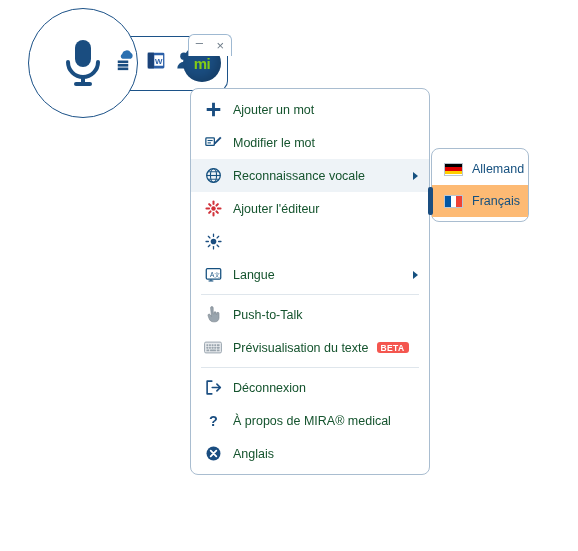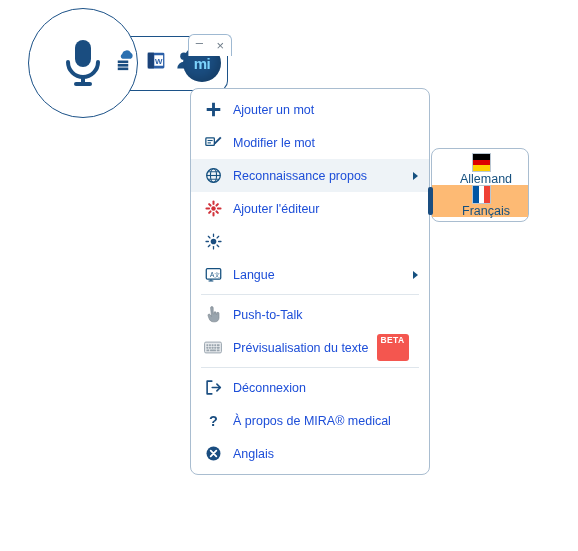--- a/index.html
+++ b/index.html
@@ -71,21 +71,21 @@
     display: block;
   }
   .mi-badge {
     position: absolute;
     left: 155px;
     top: 8px;
     width: 38px;
     height: 38px;
     border-radius: 50%;
     background: #1a4d80;
-    color: #7dd3fc;
+    color: #84cc16;
     font-size: 15px;
     font-weight: bold;
     letter-spacing: -0.5px;
     display: flex;
     align-items: center;
     justify-content: center;
     z-index: 5;
     box-shadow: inset -4px -4px 8px rgba(0,0,0,0.18);
   }
 
@@ -143,42 +143,42 @@
     width: 20px;
     height: 20px;
     flex: 0 0 20px;
     display: flex;
     align-items: center;
     justify-content: center;
     margin-right: 10px;
   }
   .mi-label {
     font-size: 12.5px;
-    color: #1d4ed8;
+    color: #14532d;
     white-space: nowrap;
   }
   .mi-arrow {
     position: absolute;
     right: 11px;
     top: 50%;
     transform: translateY(-50%);
     width: 0;
     height: 0;
     border-top: 4px solid transparent;
     border-bottom: 4px solid transparent;
     border-left: 5px solid #15507f;
   }
   .badge-beta {
     margin-left: 8px;
     background: #f4564f;
     color: #ffffff;
     font-size: 8.5px;
     font-weight: bold;
     letter-spacing: 0.4px;
-    padding: 2px 4px 16px 4px;
+    padding: 2px 4px 0 4px;
     border-radius: 3px;
     line-height: 1;
   }
   .divider {
     height: 1px;
     background: #dfe6ec;
     margin: 3px 10px 3px 10px;
   }
 
   
@@ -195,21 +195,20 @@
     padding: 4px 0;
   }
   .sub-item {
     display: flex;
     align-items: center;
     height: 32px;
     padding-left: 12px;
     box-sizing: border-box;
     position: relative;
     cursor: default;
-    flex-direction: column;
   }
   .sub-item.selected { background: #fdba74; }
   .sub-item.selected::before {
     content: "";
     position: absolute;
     left: -4px;
     top: 2px;
     bottom: 2px;
     width: 5px;
     background: #1a4d80;
@@ -317,21 +316,21 @@
     <div class="menu-item selected">
       <span class="mi-icon">
         <svg viewBox="0 0 20 20" width="17" height="17">
           <circle cx="10" cy="10" r="8" fill="none" stroke="#15507f" stroke-width="1.5"></circle>
           <ellipse cx="10" cy="10" rx="3.6" ry="8" fill="none" stroke="#15507f" stroke-width="1.3"></ellipse>
           <line x1="2" y1="10" x2="18" y2="10" stroke="#15507f" stroke-width="1.3"></line>
           <line x1="3.2" y1="5.6" x2="16.8" y2="5.6" stroke="#15507f" stroke-width="1.1"></line>
           <line x1="3.2" y1="14.4" x2="16.8" y2="14.4" stroke="#15507f" stroke-width="1.1"></line>
         </svg>
       </span>
-      <span class="mi-label">Reconnaissance propos</span>
+      <span class="mi-label">Reconnaissance vocale</span>
       <span class="mi-arrow"></span>
     </div>
     <div class="menu-item">
       <span class="mi-icon">
         <svg viewBox="0 0 20 20" width="17" height="17">
           <g fill="#d1323a">
             <circle cx="10" cy="10" r="2.6"></circle>
             <g>
               <rect x="8.8" y="0.5" width="2.4" height="5.5" rx="1.2"></rect>
               <rect x="8.8" y="14" width="2.4" height="5.5" rx="1.2"></rect>

